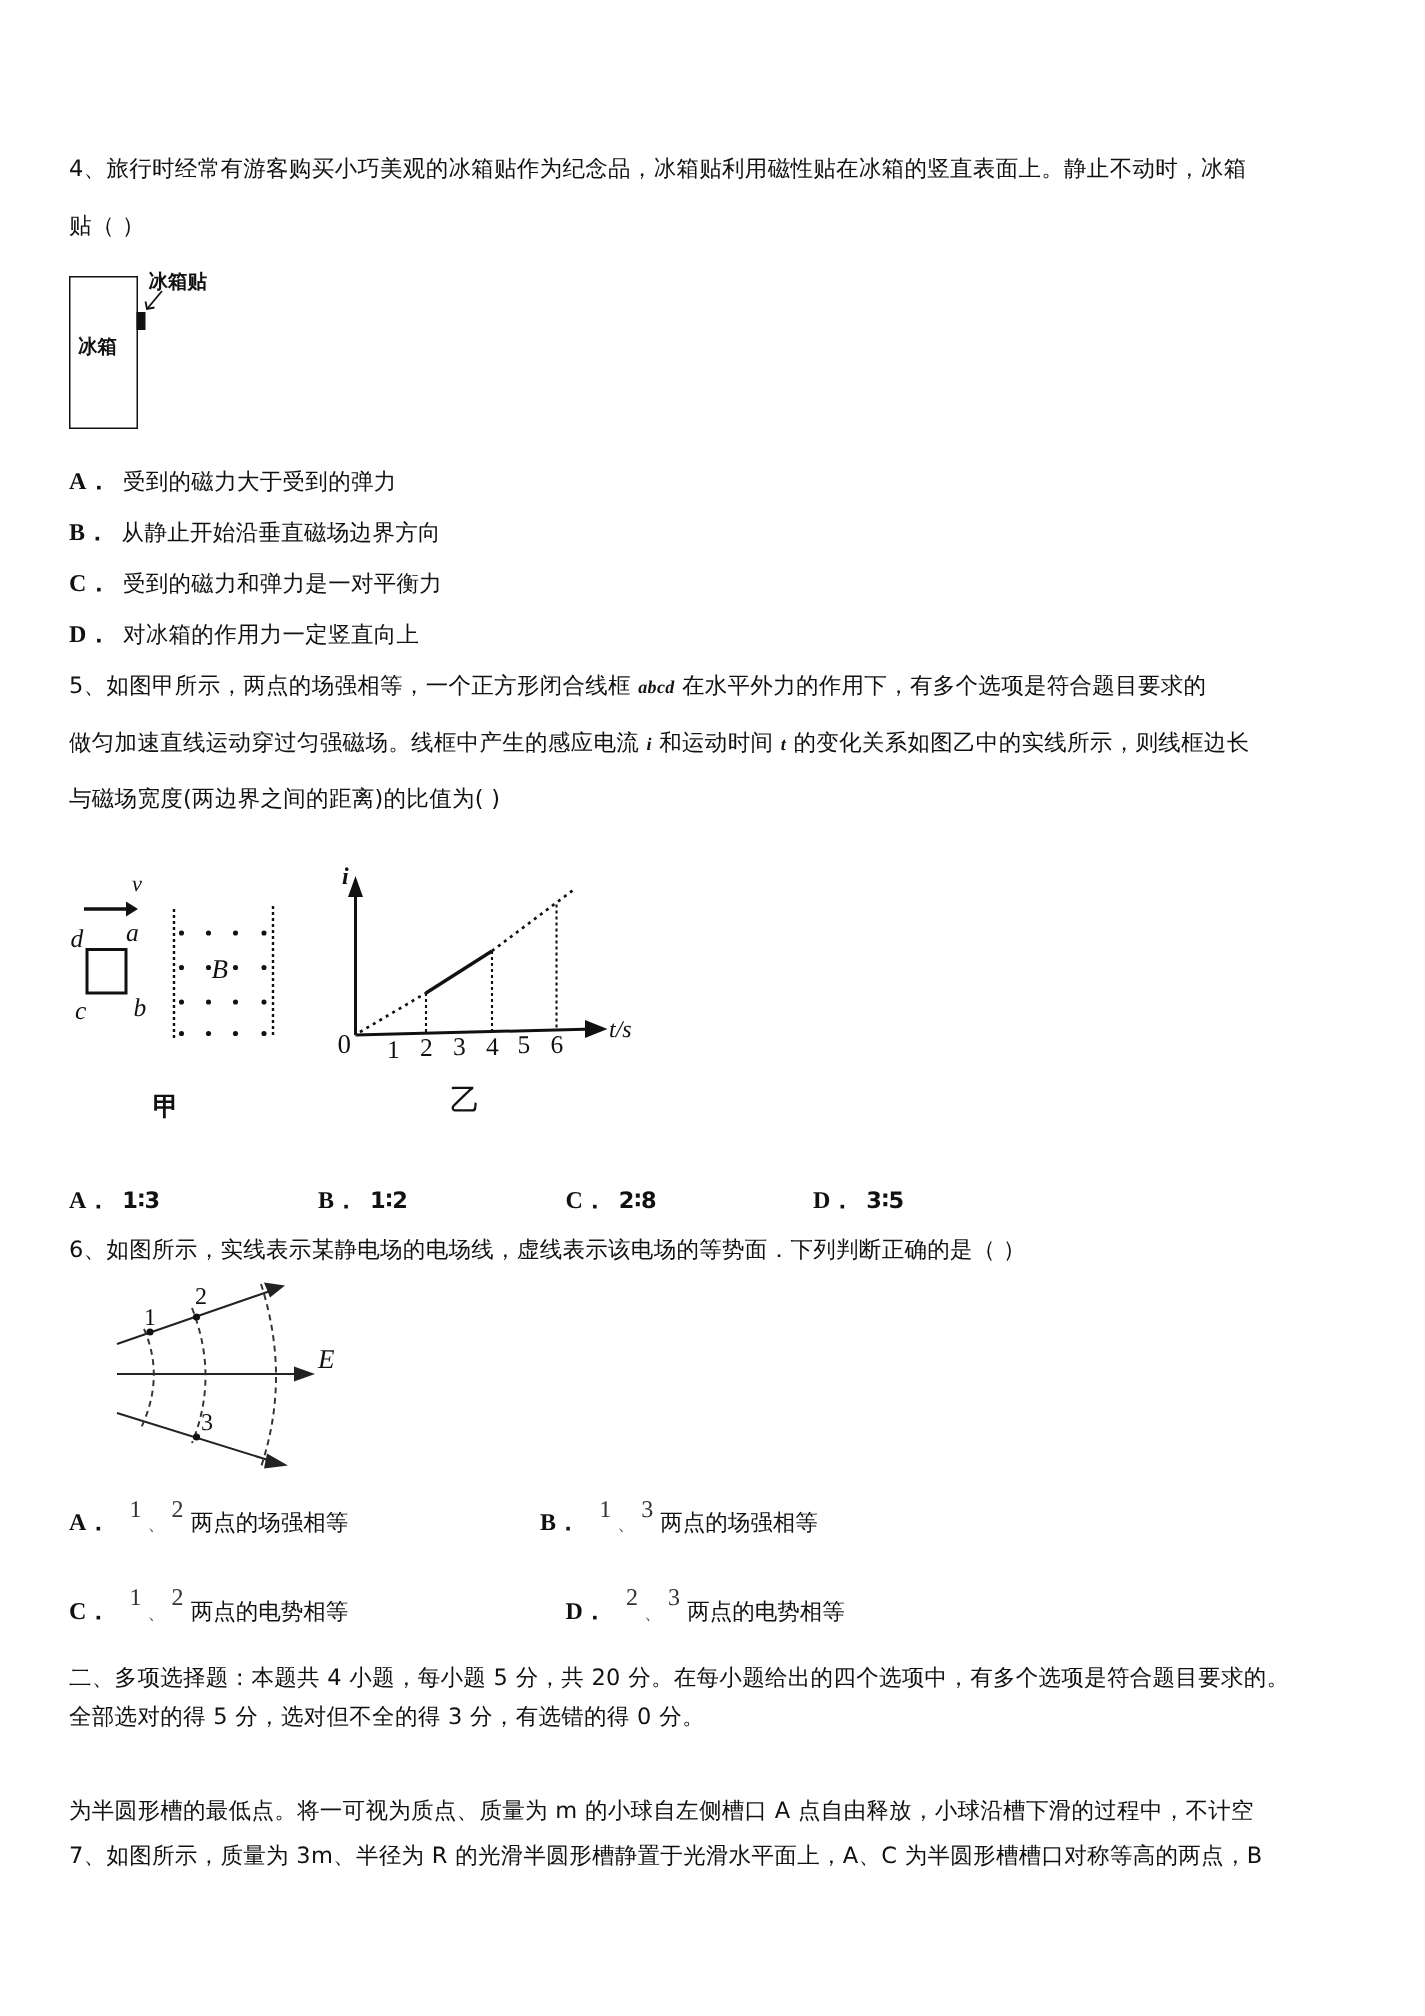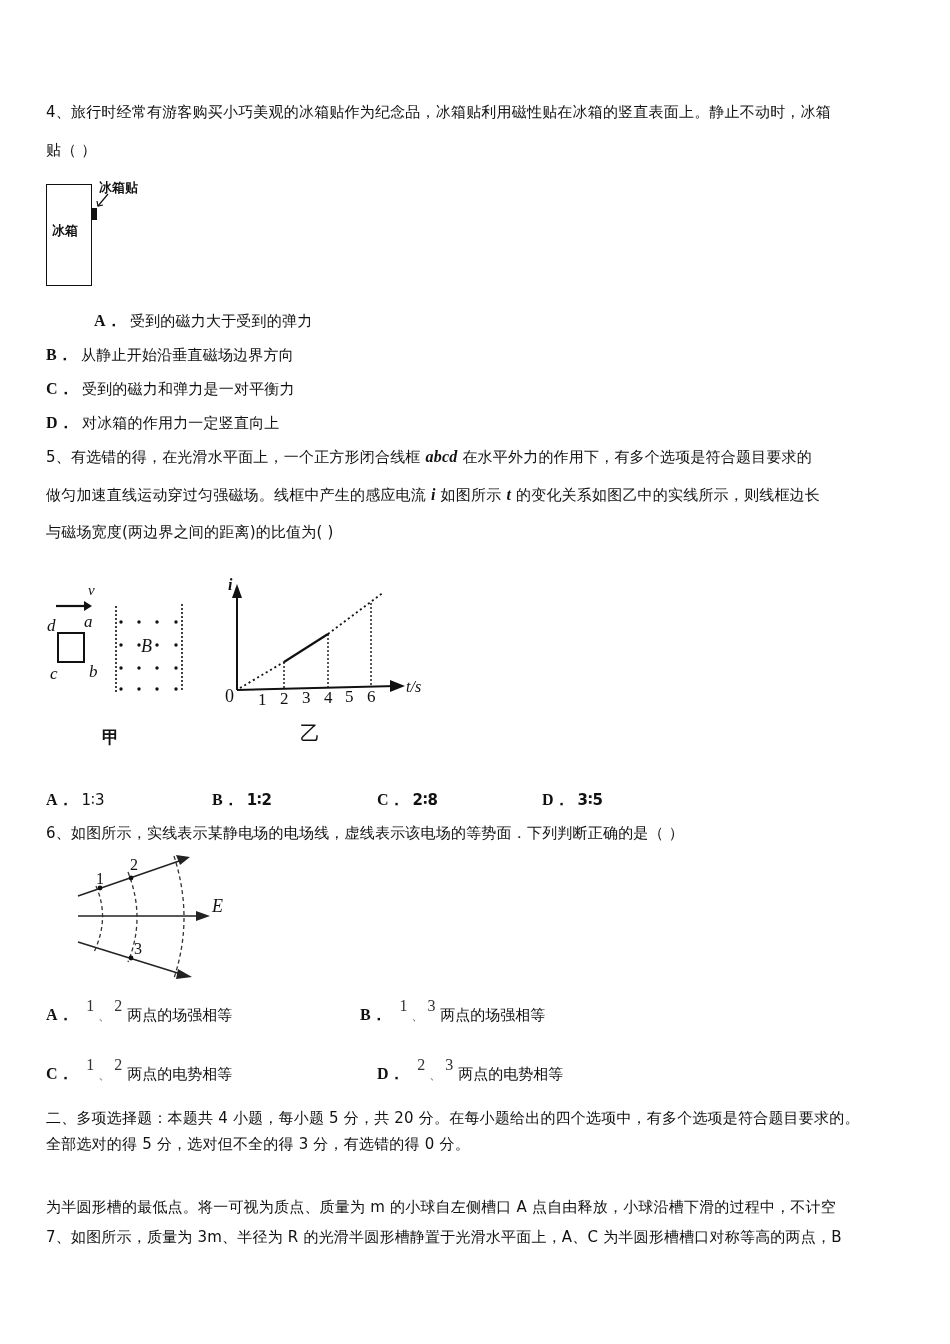--- a/index.html
+++ b/index.html
@@ -1,20 +1,20 @@
 <!DOCTYPE html>
 <html><head>
 <meta charset="utf-8">
 <style>
   html, body { margin: 0; padding: 0; background: #ffffff; }
   body { width: 950px; height: 1344px; position: relative; overflow: hidden;
          font-family: "DejaVu Sans", sans-serif; color: #111; }
   .line { position: absolute; left: 46px; font-size: 15px; line-height: 18px; white-space: nowrap; letter-spacing: 0.2px; }
   .opt-letter { font-family: "Liberation Serif", serif; font-weight: bold; font-size: 16px; margin-right: 8px; }
-  .it { font-family: "Liberation Serif", serif; font-style: italic; font-weight: bold; font-size: 16px; }
+  .it { font-family: "Liberation Serif", serif; font-style: italic; font-weight: bold; font-size: 12px; }
   .sup { font-family: "Liberation Serif", serif; font-size: 16px; position: relative; top: -9px; color: #333; }
   .sep { font-size: 12px; color: #555; margin: 0 4px; }
   .opt { position: absolute; font-size: 15px; white-space: nowrap; }
   .fig { position: absolute; }
   .fig-label { position: absolute; font-size: 13px; font-weight: bold; white-space: nowrap; }
 </style>
 </head>
 <body>
 
 <div class="line" style="top:103px;">
@@ -28,30 +28,30 @@
   <div style="position:absolute; left:0; top:2px; width:44px; height:100px; border:1.5px solid #111;"></div>
   <div class="fig-label" style="left:6px; top:40px;">冰箱</div>
   <div style="position:absolute; left:45px; top:26px; width:6px; height:12px; background:#111;"></div>
   <svg style="position:absolute; left:48px; top:10px;" width="16" height="18">
     <line x1="14" y1="2" x2="4" y2="14" stroke="#111" stroke-width="1.2"></line>
     <polyline points="3,9 4,14 9,13" fill="none" stroke="#111" stroke-width="1.2"></polyline>
   </svg>
   <div class="fig-label" style="left:53px; top:-3px;">冰箱贴</div>
 </div>
 
-<div class="line" style="top:312px;margin-left:48px;"><span class="opt-letter">A．</span><span>受到的磁力大于受到的弹力</span></div>
+<div class="line" style="top:312px;"><span class="opt-letter">A．</span><span>受到的磁力大于受到的弹力</span></div>
 <div class="line" style="top:346px;"><span class="opt-letter">B．</span><span>从静止开始沿垂直磁场边界方向</span></div>
 <div class="line" style="top:380px;"><span class="opt-letter">C．</span><span>受到的磁力和弹力是一对平衡力</span></div>
 <div class="line" style="top:414px;"><span class="opt-letter">D．</span><span>对冰箱的作用力一定竖直向上</span></div>
 
 <div class="line" style="top:448px;">
-  <span>5、</span><span>有选错的得，在光滑水平面上，一个正方形闭合线框 </span><span class="it">abcd</span><span> 在水平外力的作用下，有多个选项是符合题目要求的</span>
+  <span>5、</span><span>如图甲所示，两点的场强相等，一个正方形闭合线框 </span><span class="it">abcd</span><span> 在水平外力的作用下，有多个选项是符合题目要求的</span>
 </div>
 <div class="line" style="top:486px;">
-  <span>做匀加速直线运动穿过匀强磁场。线框中产生的感应电流 </span><span class="it">i</span><span> 如图所示 </span><span class="it">t</span><span> 的变化关系如图乙中的实线所示，则线框边长</span>
+  <span>做匀加速直线运动穿过匀强磁场。线框中产生的感应电流 </span><span class="it">i</span><span> 和运动时间 </span><span class="it">t</span><span> 的变化关系如图乙中的实线所示，则线框边长</span>
 </div>
 <div class="line" style="top:523px;">
   <span>与磁场宽度(两边界之间的距离)的比值为(            )</span>
 </div>
 
 <div class="fig" style="left:44px; top:584px; width:150px; height:170px;">
   <svg width="150" height="170">
 
     <line x1="12" y1="22" x2="40" y2="22" stroke="#111" stroke-width="2.2"></line>
     <polygon points="40,17 48,22 40,27" fill="#111"></polygon>
@@ -113,21 +113,21 @@
   <span style="position:absolute; left:7px; top:104px; font-family:'Liberation Serif',serif; font-size:18px;">0</span>
   <span style="position:absolute; left:40px; top:108px; font-family:'Liberation Serif',serif; font-size:17px;">1</span>
   <span style="position:absolute; left:62px; top:107px; font-family:'Liberation Serif',serif; font-size:17px;">2</span>
   <span style="position:absolute; left:84px; top:106px; font-family:'Liberation Serif',serif; font-size:17px;">3</span>
   <span style="position:absolute; left:106px; top:106px; font-family:'Liberation Serif',serif; font-size:17px;">4</span>
   <span style="position:absolute; left:127px; top:105px; font-family:'Liberation Serif',serif; font-size:17px;">5</span>
   <span style="position:absolute; left:149px; top:105px; font-family:'Liberation Serif',serif; font-size:17px;">6</span>
   <span style="position:absolute; left:82px; top:138px; font-size:20px;">乙</span>
 </div>
 
-<div class="opt" style="left:46px; top:790px;"><span class="opt-letter">A．</span><span style="font-weight:normal;">1∶3</span></div>
+<div class="opt" style="left:46px; top:790px;"><span class="opt-letter">A．</span><span style="font-weight:bold;">1∶3</span></div>
 <div class="opt" style="left:212px; top:790px;"><span class="opt-letter">B．</span><span style="font-weight:bold;">1∶2</span></div>
 <div class="opt" style="left:377px; top:790px;"><span class="opt-letter">C．</span><span style="font-weight:bold;">2∶8</span></div>
 <div class="opt" style="left:542px; top:790px;"><span class="opt-letter">D．</span><span style="font-weight:bold;">3∶5</span></div>
 
 <div class="line" style="top:824px;">
   <span>6、</span><span>如图所示，实线表示某静电场的电场线，虚线表示该电场的等势面．下列判断正确的是（    ）</span>
 </div>
 
 <div class="fig" style="left:70px; top:852px; width:160px; height:130px;">
   <svg width="160" height="130">

